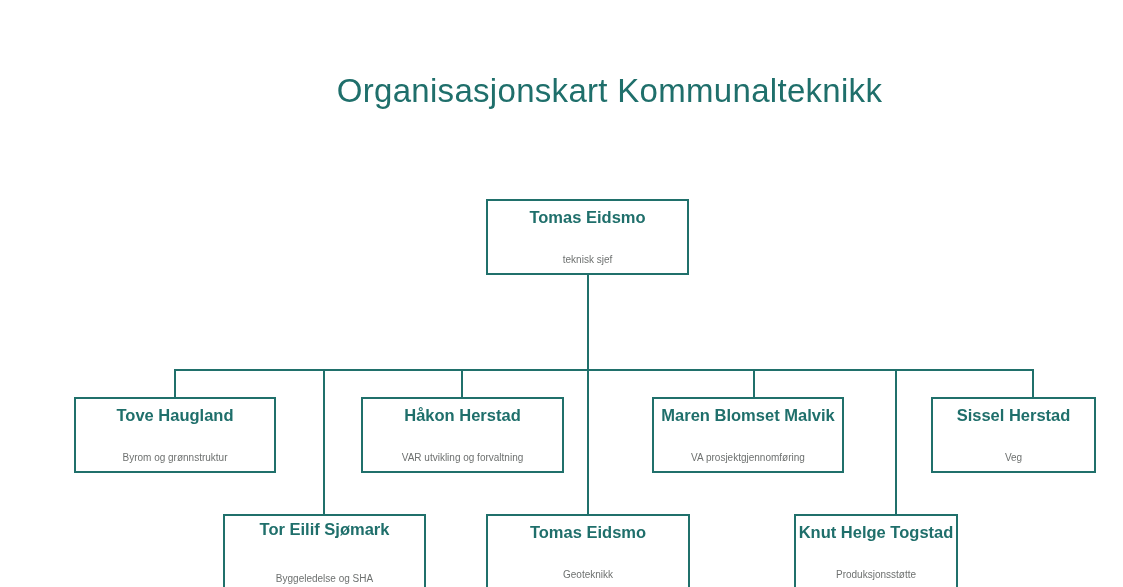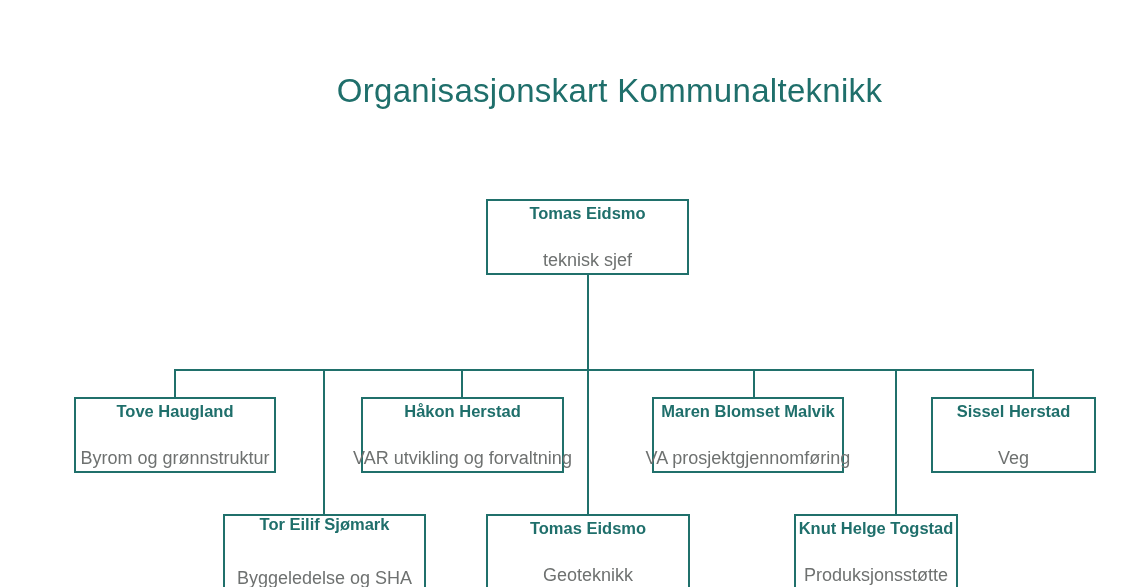--- a/index.html
+++ b/index.html
@@ -48,21 +48,21 @@
     padding: 16px 6px;
   }
   .node .name {
     font-size: 16.5px;
     font-weight: 700;
     color: var(--accent);
     white-space: nowrap;
     line-height: 1.15;
   }
   .node .role {
-    font-size: 18px;
+    font-size: 10px;
     font-weight: 400;
     color: var(--muted);
     white-space: nowrap;
     line-height: 1.15;
   }
 
   
   .pos-root   { left: 438px; top: 151px; }
   .pos-tove   { left: 26px;  top: 349px; width: 202px; justify-content: center; }
   .pos-toreilif { left: 175px; top: 466px; gap: 10px; }

